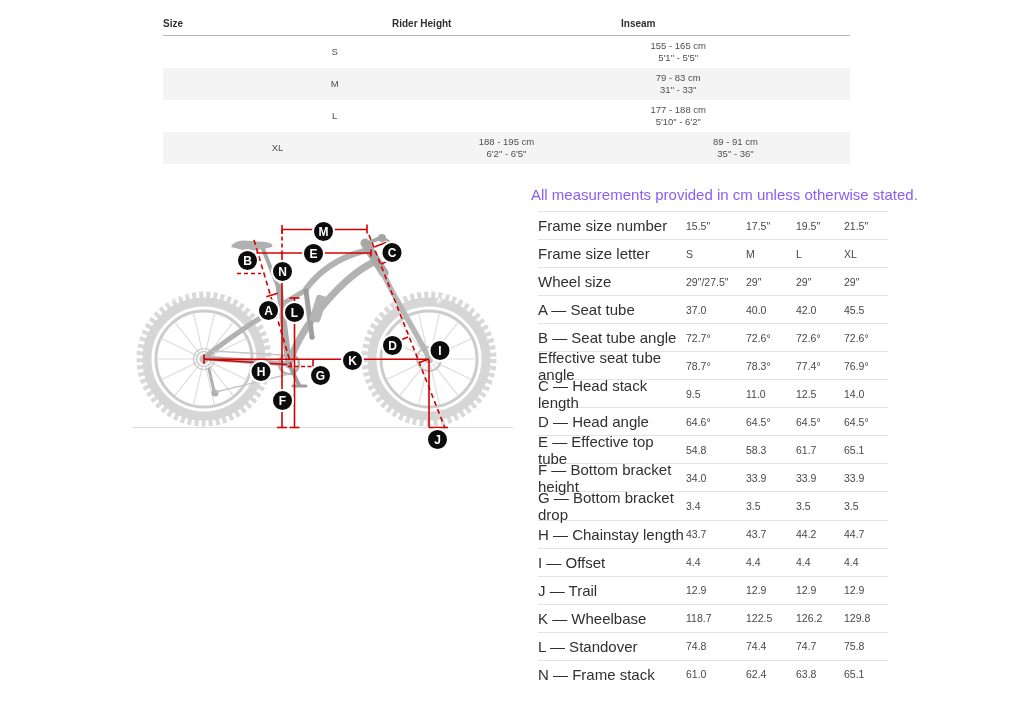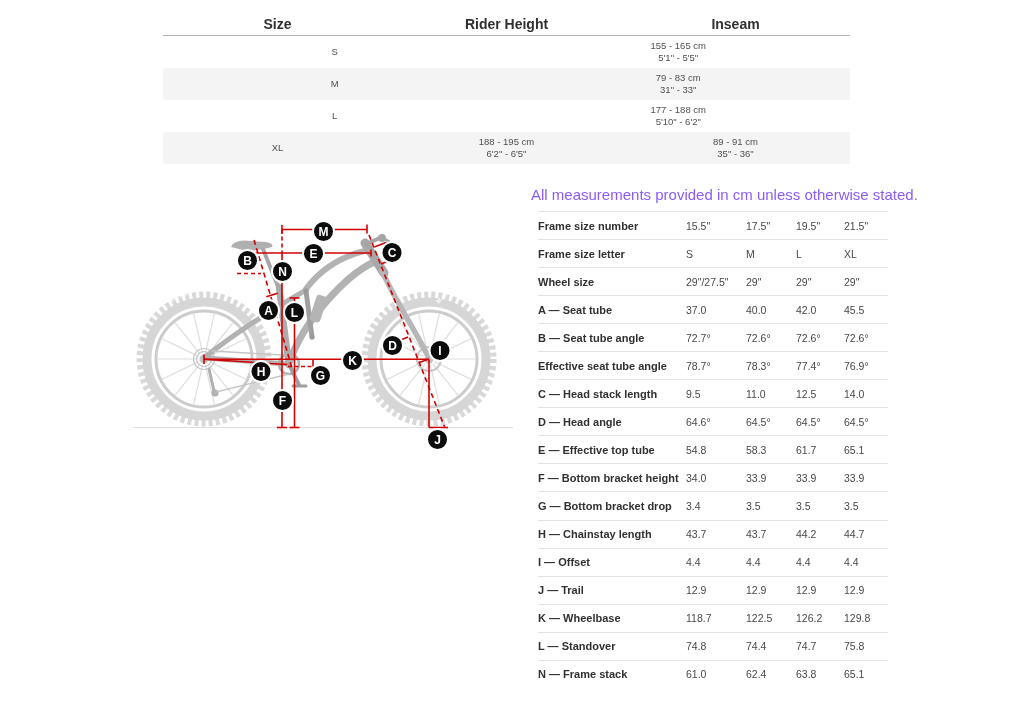--- a/index.html
+++ b/index.html
@@ -3,30 +3,30 @@
 <meta charset="utf-8">
 <style>
   html,body{margin:0;padding:0}
   body{
     width:1024px;height:717px;position:relative;overflow:hidden;
     background:#ffffff;font-family:"Liberation Sans",sans-serif;
   }
   
   .size-table{position:absolute;left:163px;top:12px;width:687px}
   .s-head{display:flex;height:23px;align-items:center;border-bottom:1px solid #b5b5b5}
-  .s-hcell{flex:1;text-align:center;font-size:14px;font-weight:bold;color:#303030}
+  .s-hcell{flex:1;text-align:left;font-size:10px;font-weight:bold;color:#303030}
   .s-row{display:flex;height:32px;align-items:center}
   .s-row.stripe{background:#f4f4f4}
   .s-cell{flex:1;text-align:center;font-size:9.5px;color:#4f4f4f;line-height:12px}
   
   .units-note{position:absolute;left:531px;top:186px;font-size:15px;color:#8b5cf6;white-space:nowrap}
   
   .geo-table{position:absolute;left:538px;top:211px;width:350px}
   .g-row{display:flex;align-items:center;height:27.05px;border-top:1px solid #e3e3e3}
-  .g-label{width:148px;font-size:11px;font-weight:bold;color:#303030}
+  .g-label{width:148px;font-size:15px;font-weight:normal;color:#303030}
   .g-val{font-size:10.5px;color:#484848}
   .g-v0{width:60px}.g-v1{width:50px}.g-v2{width:48px}.g-v3{width:44px}
   
   .diagram-svg{position:absolute;left:118px;top:210px}
   .badge circle{fill:#0c0c0c;stroke:#ffffff;stroke-width:2}
   .badge text{fill:#ffffff;font-size:12px;font-weight:bold;text-anchor:middle;font-family:"Liberation Sans",sans-serif}
   .tire-brand{fill:#fdfdfd;font-size:6px;font-weight:bold;letter-spacing:1px;text-anchor:middle;font-family:"Liberation Sans",sans-serif}
 </style>
 </head>
 <body>

